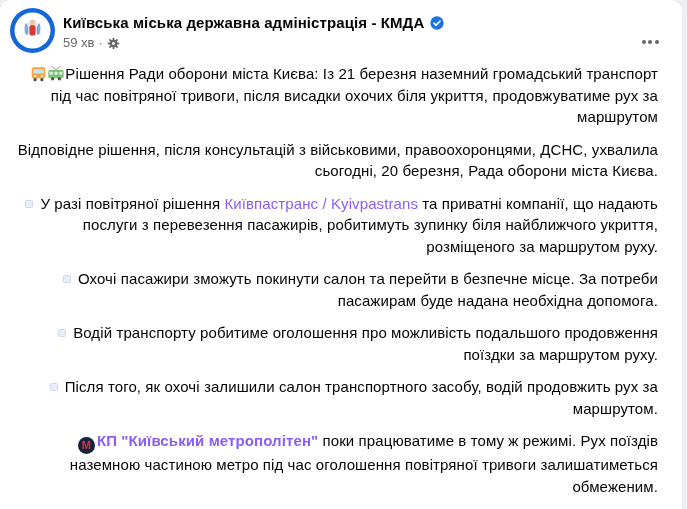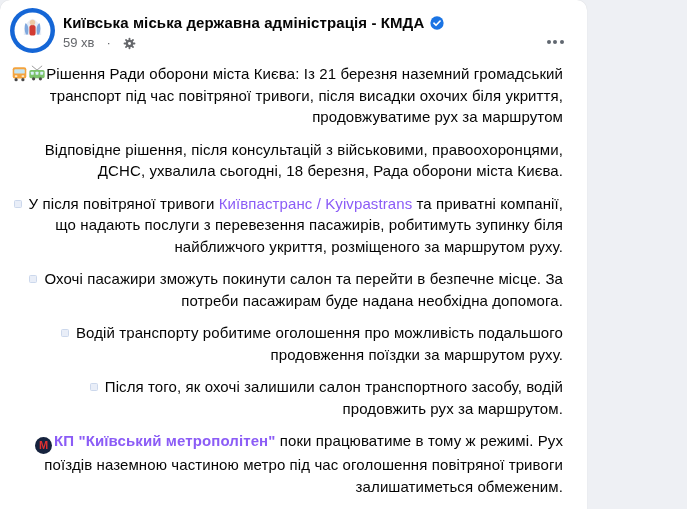--- a/index.html
+++ b/index.html
@@ -6,42 +6,42 @@
   html, body { width: 687px; height: 509px; }
   body {
     font-family: "Liberation Sans", "DejaVu Sans", sans-serif;
     background: #eef0f4;
     position: relative;
     overflow: hidden;
   }
   .post-card {
     position: absolute;
     top: 0; left: 0; bottom: 0;
-    width: 587px;
+    width: 682px;
     background: #ffffff;
     border-radius: 10px 10px 0 0;
     box-shadow: 0 0 1px rgba(0,0,0,.15);
   }
   
   .header { position: relative; padding: 8px 16px 0 10px; height: 58px; }
   .avatar {
     position: absolute; top: 8px; left: 10px;
     width: 45px; height: 45px; border-radius: 50%;
     cursor: pointer;
   }
   .header-text { margin-left: 53px; padding-top: 5px; }
   .name-row { display: flex; align-items: center; gap: 6px; }
   .page-name {
     font-size: 15px; font-weight: 600; color: #050505;
     text-decoration: none; cursor: pointer; line-height: 19px;
     letter-spacing: .1px;
   }
   .verified { display: inline-flex; flex: none; margin-top: 1px; }
   .meta-row {
-    display: flex; align-items: center; gap: 12px;
+    display: flex; align-items: center; gap: 4px;
     margin-top: 3px; font-size: 13px; color: #65676b;
   }
   .timestamp { cursor: pointer; }
   .dot-sep { color: #65676b; }
   .privacy-icon { display: inline-flex; margin-top: 1px; }
   .menu-btn {
     position: absolute; top: 24px; right: 14px;
     width: 36px; height: 36px; border: none; background: transparent;
     border-radius: 50%; cursor: pointer;
     display: flex; align-items: center; justify-content: center; gap: 2.5px;
@@ -148,25 +148,25 @@
           <rect x="2.8" y="8" width="3.4" height="3.4" rx=".5" fill="#d9f0fa"></rect>
           <rect x="8.3" y="8" width="3.4" height="3.4" rx=".5" fill="#d9f0fa"></rect>
           <rect x="13.8" y="8" width="3.4" height="3.4" rx=".5" fill="#d9f0fa"></rect>
           <circle cx="6" cy="16.3" r="1.9" fill="#4a4a4a"></circle>
           <circle cx="14" cy="16.3" r="1.9" fill="#4a4a4a"></circle>
         </svg>
       </span><span>Рішення Ради оборони міста Києва: Із 21 березня наземний громадський транспорт під час повітряної тривоги, після висадки охочих біля укриття, продовжуватиме рух за маршрутом</span>
     </p>
 
     <p>
-      <span>Відповідне рішення, після консультацій з військовими, правоохоронцями, ДСНС, ухвалила сьогодні, 18 березня, Рада оборони міста Києва.</span>
+      <span>Відповідне рішення, після консультацій з військовими, правоохоронцями, ДСНС, ухвалила сьогодні, 20 березня, Рада оборони міста Києва.</span>
     </p>
 
     <p>
-      <span class="bullet-sq"></span><span>У після повітряної тривоги </span><a class="entity-link">Київпастранс / Kyivpastrans</a><span> та приватні компанії, що надають послуги з перевезення пасажирів, робитимуть зупинку біля найближчого укриття, розміщеного за маршрутом руху.</span>
+      <span class="bullet-sq"></span><span>У разі повітряної рішення </span><a class="entity-link">Київпастранс / Kyivpastrans</a><span> та приватні компанії, що надають послуги з перевезення пасажирів, робитимуть зупинку біля найближчого укриття, розміщеного за маршрутом руху.</span>
     </p>
 
     <p>
       <span class="bullet-sq"></span><span>Охочі пасажири зможуть покинути салон та перейти в безпечне місце. За потреби пасажирам буде надана необхідна допомога.</span>
     </p>
 
     <p>
       <span class="bullet-sq"></span><span>Водій транспорту робитиме оголошення про можливість подальшого продовження поїздки за маршрутом руху.</span>
     </p>
 

